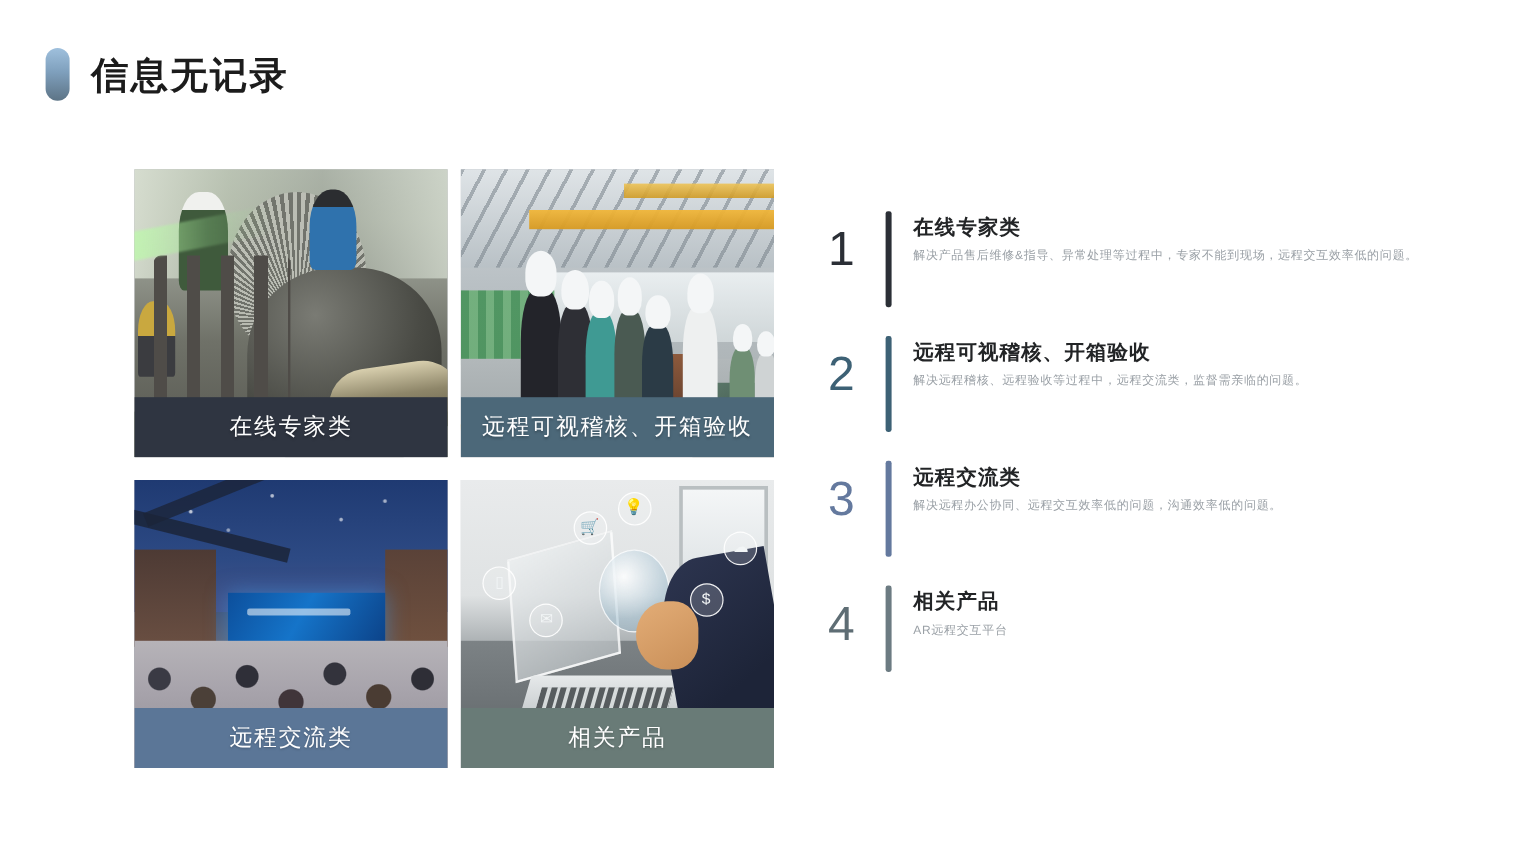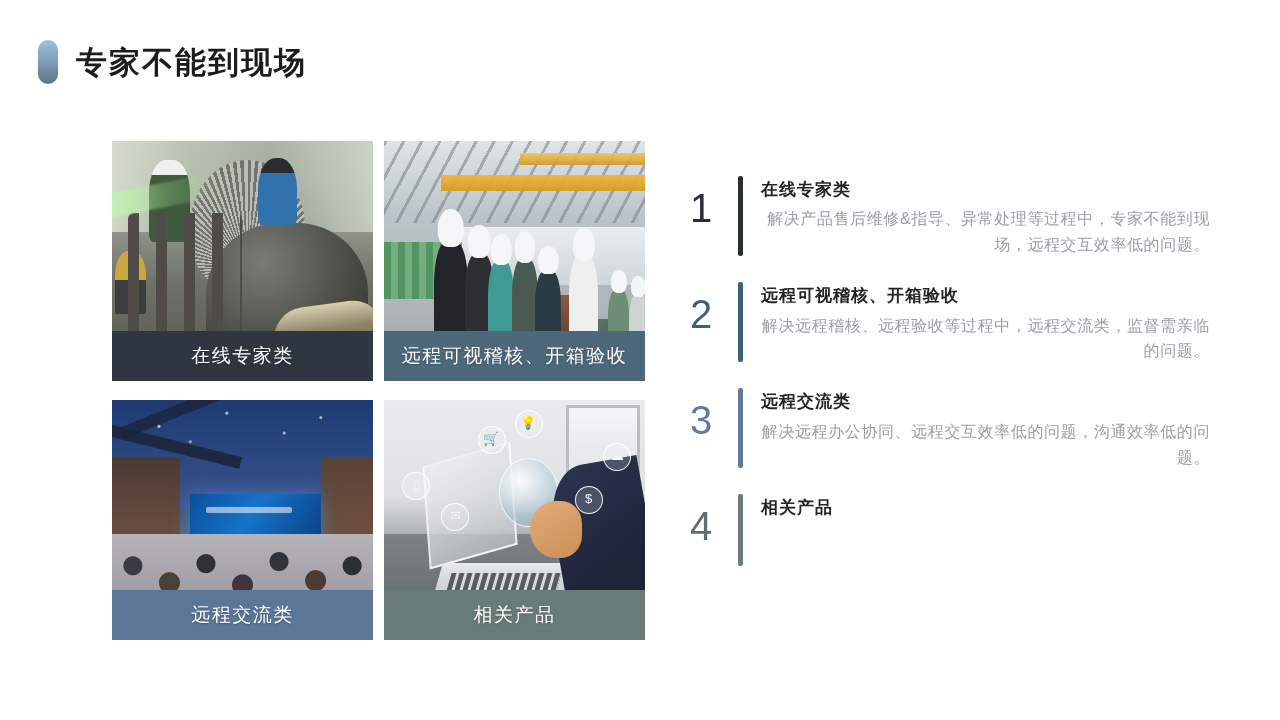--- a/index.html
+++ b/index.html
@@ -357,42 +357,41 @@
   .scene-text { flex: 1; padding-top: 1px; }
   .scene-title {
     font-size: 17px;
     font-weight: bold;
     color: #222426;
     letter-spacing: 1px;
     line-height: 1.55;
     margin-bottom: 3px;
   }
   .scene-desc {
-    font-size: 16px;
+    font-size: 10px;
     color: #9aa0a6;
     line-height: 1.62;
     letter-spacing: .6px;
-    text-align: right;
   }
 
   .item-1 .scene-num { color: #2b2f36; }
   .item-1 .scene-bar { background: #2b2f36; height: 80px; }
   .item-2 .scene-num { color: #3d6175; }
   .item-2 .scene-bar { background: #3d6175; height: 80px; }
   .item-3 .scene-num { color: #64799e; }
   .item-3 .scene-bar { background: #64799e; height: 80px; }
   .item-4 .scene-num { color: #5e6d74; }
   .item-4 .scene-bar { background: #6c7b82; height: 72px; }
 </style>
 </head>
 <body>
 
 <div class="page-header">
   <div class="title-bullet"></div>
-  <div class="page-title">专家不能到现场</div>
+  <div class="page-title">信息无记录</div>
 </div>
 
 <div class="cards-grid">
 
   <div class="card">
     <div class="card-photo">
       <div class="ph p1-bg">
         <div class="p1-hall"></div>
         <div class="p1-rotor"></div>
         <div class="p1-drum"></div>
@@ -503,16 +502,17 @@
       <div class="scene-title">远程交流类</div>
       <div class="scene-desc">解决远程办公协同、远程交互效率低的问题，沟通效率低的问题。</div>
     </div>
   </div>
 
   <div class="scene-item item-4">
     <div class="scene-num">4</div>
     <div class="scene-bar"></div>
     <div class="scene-text">
       <div class="scene-title">相关产品</div>
+      <div class="scene-desc">AR远程交互平台</div>
     </div>
   </div>
 
 </div>
 
 </body></html>

